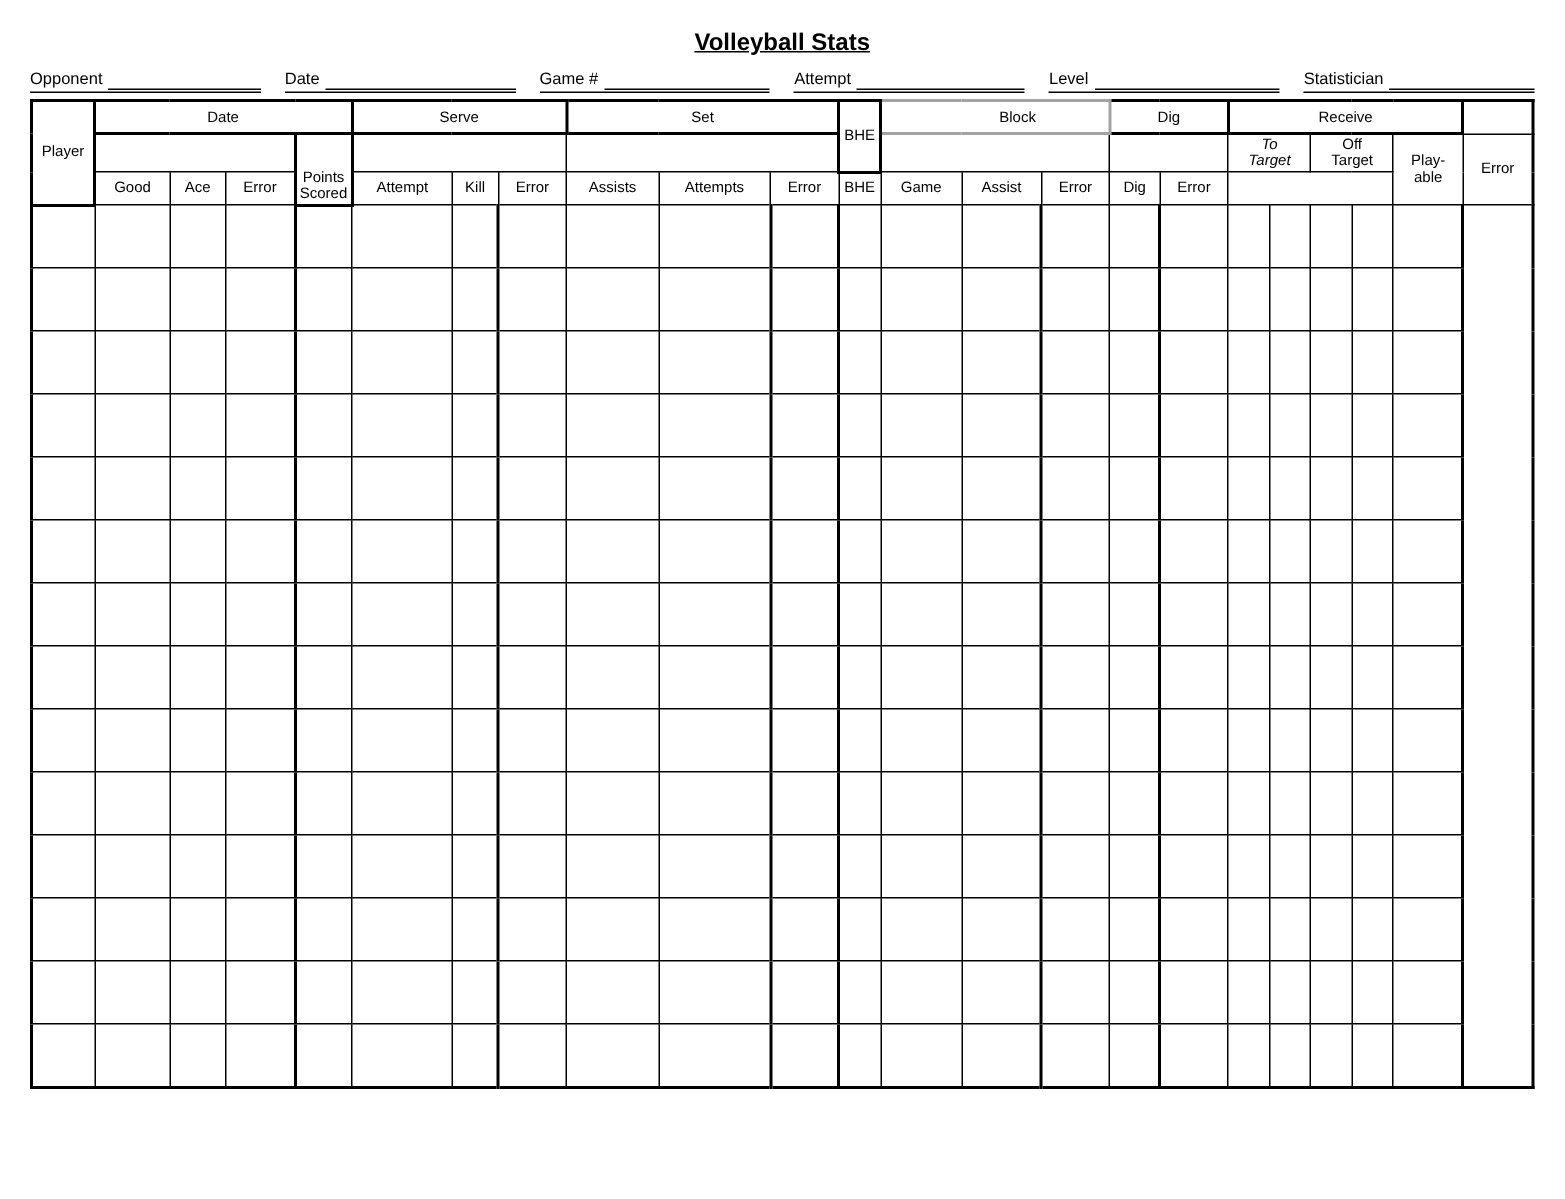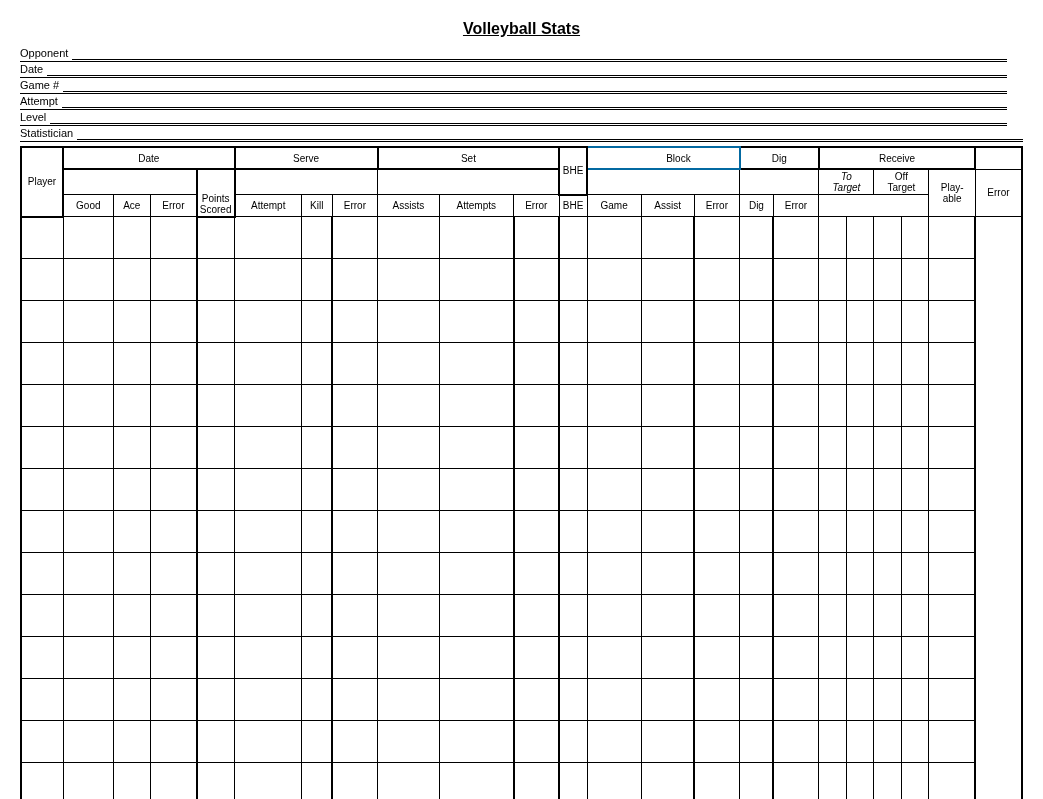--- a/index.html
+++ b/index.html
@@ -20,21 +20,21 @@
     .page-title {
       text-align: center;
       font-size: 16px;
       font-weight: bold;
       text-decoration: underline;
       margin-bottom: 8px;
     }
 
     .info-row {
       display: flex;
-      flex-direction: column;
+      flex-direction: row;
       gap: 0;
       margin-bottom: 4px;
       font-size: 11px;
     }
 
     .info-field {
       display: flex;
       align-items: center;
       border-bottom: 1px solid #000;
       flex: 1;
@@ -112,21 +112,21 @@
 
 <table class="stats-table">
   <thead>
 
     <tr>
       <th rowspan="3" style="border:2px solid #000;width:42px;">Player</th>
       <th colspan="4" style="border:2px solid #000;">Date</th>
       <th colspan="3" style="border:2px solid #000;">Serve</th>
       <th colspan="3" style="border:2px solid #000;">Set</th>
       <th rowspan="2" style="border:2px solid #000;width:28px;">BHE</th>
-      <th colspan="3" style="border:2px solid #0369a1;padding-left:32px;">Block</th>
+      <th colspan="3" style="border:2px solid #a3a3a3;padding-left:32px;">Block</th>
       <th colspan="2" style="border:2px solid #000;">Dig</th>
       <th colspan="5" style="border:2px solid #000;">Receive</th>
     </tr>
 
     <tr>
       <th colspan="3" style="border:1px solid #000;"></th>
       <th rowspan="2" style="border:2px solid #000;width:30px;font-size:10px;vertical-align:bottom;">
         <span>Points</span><br><span>Scored</span>
       </th>
       <th colspan="3" style="border:1px solid #000;"></th>

